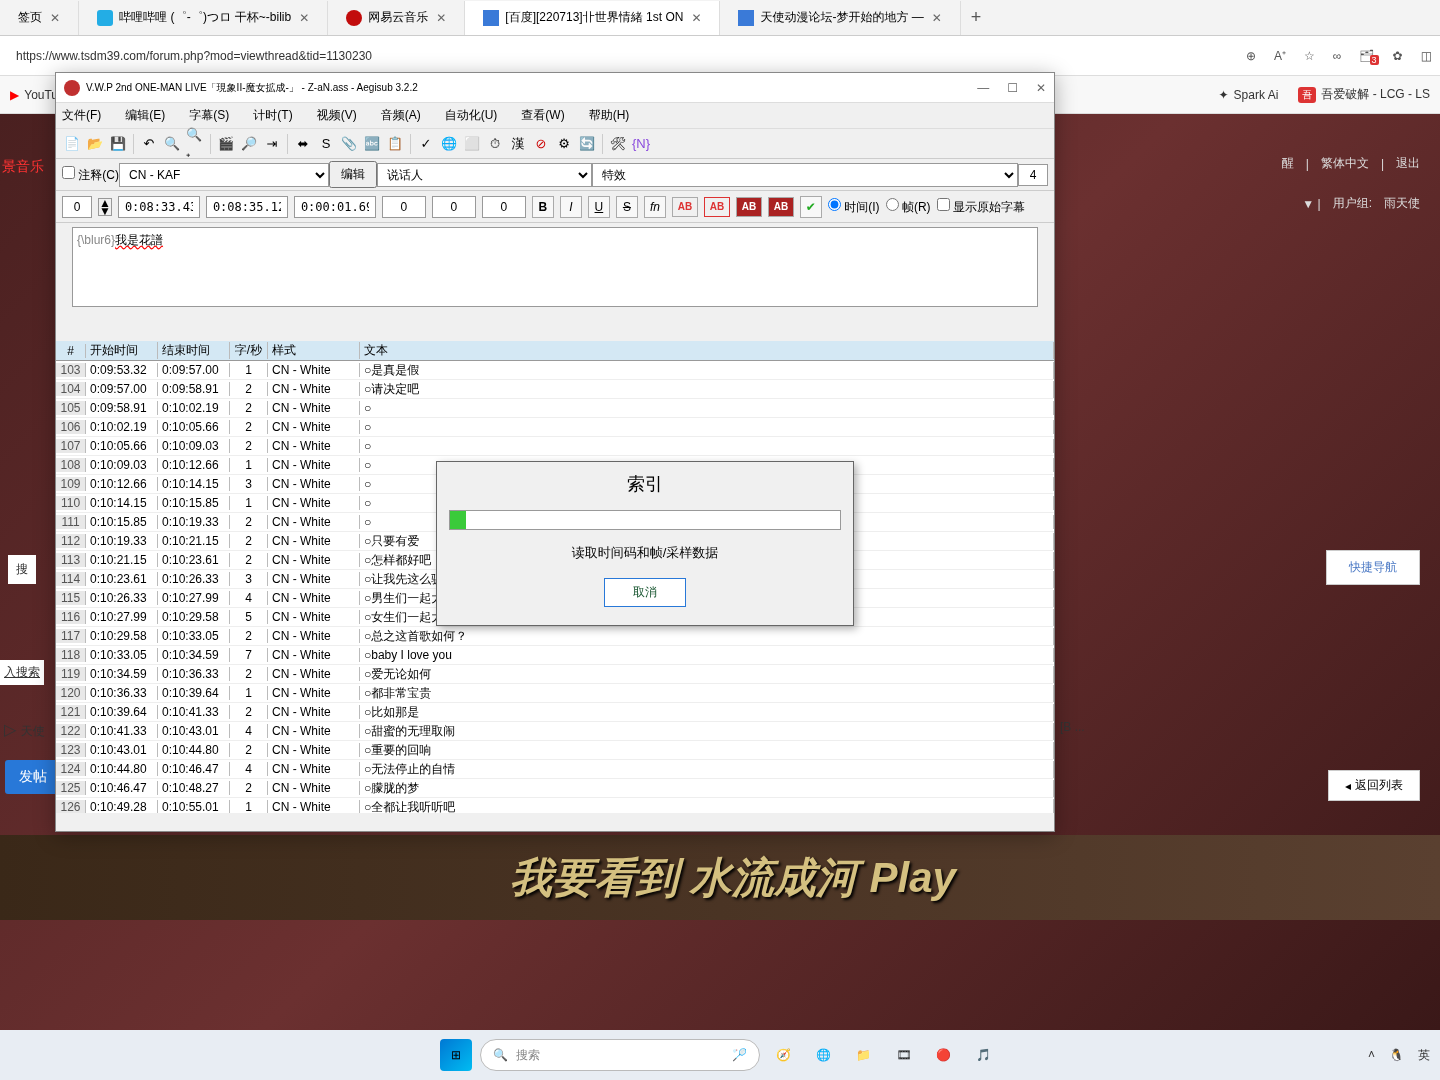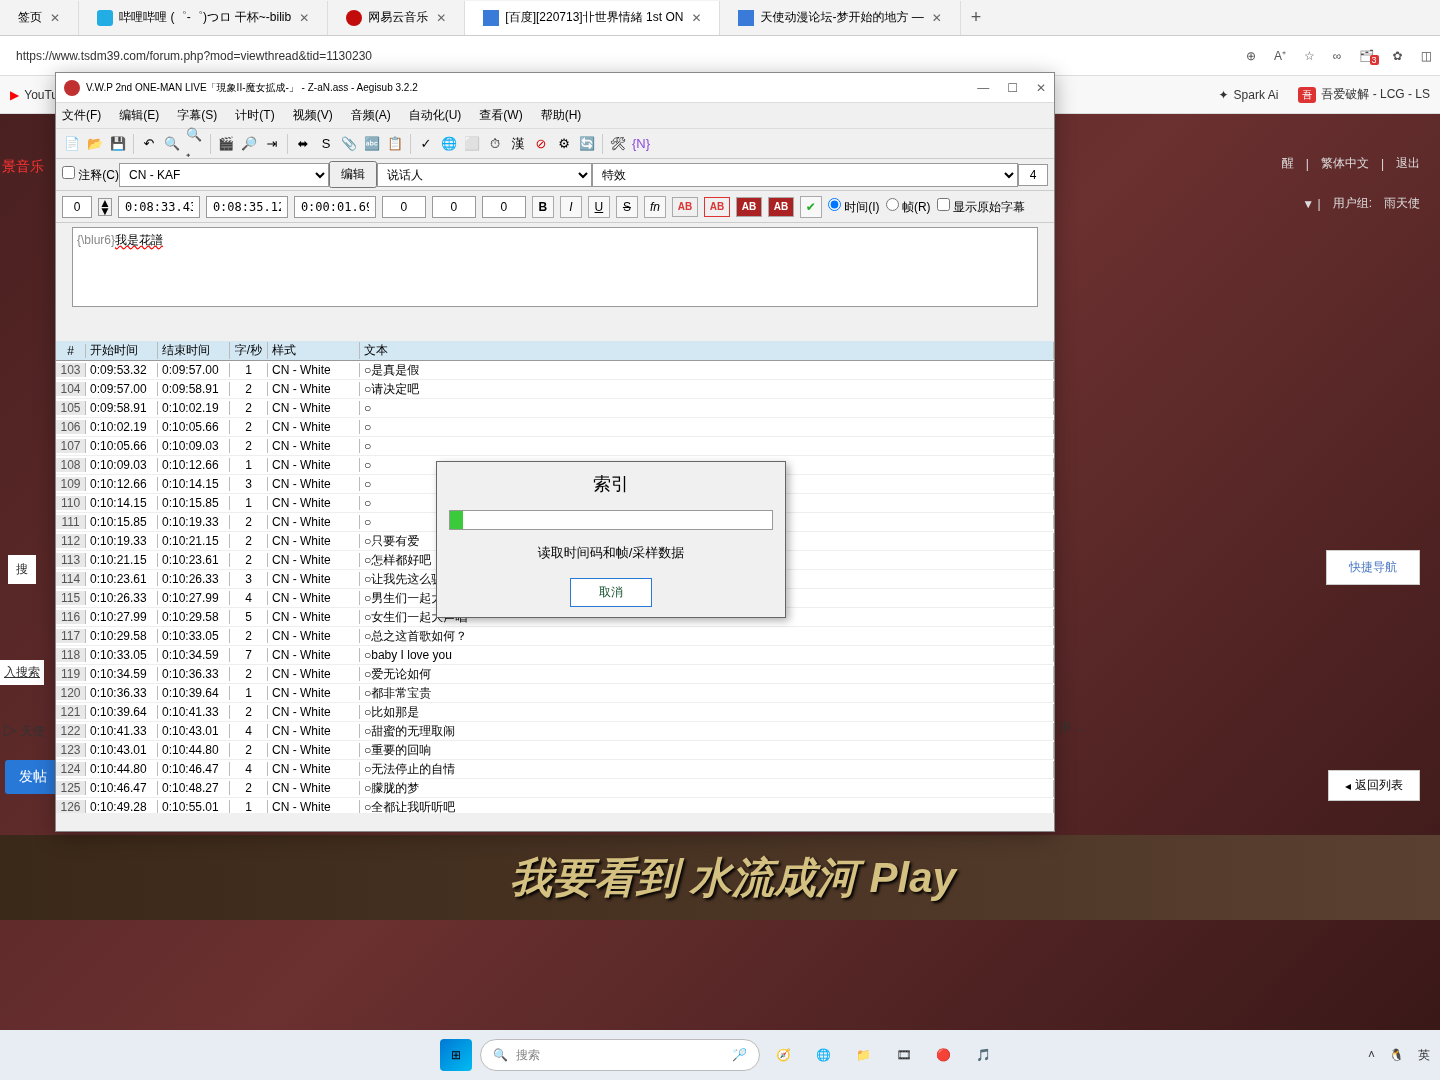--- a/index.html
+++ b/index.html
@@ -25,21 +25,21 @@
 .post-btn{position:absolute;top:760px;left:5px;background:#2878d8;color:#fff;padding:8px 14px;border-radius:3px;font-size:14px;}
 .page-text{position:absolute;color:#333;}
 .banner{position:absolute;left:0;right:0;top:835px;height:85px;background:linear-gradient(90deg,#3a2818,#5a4030);display:flex;align-items:center;justify-content:center;}
 .banner-text{color:#d4c080;font-size:42px;font-style:italic;font-weight:bold;text-shadow:2px 2px 3px #000;margin-left:26px;}
 
 .aegi-window{position:absolute;top:72px;left:55px;width:1000px;height:760px;background:#f0f0f0;border:1px solid #888;box-shadow:0 4px 20px rgba(0,0,0,0.3);}
 .aegi-title{height:30px;background:#fff;display:flex;align-items:center;padding:0 8px;border-bottom:1px solid #ddd;}
 .aegi-title-icon{width:16px;height:16px;background:#c03030;border-radius:50%;margin-right:6px;}
 .aegi-title-text{flex:1;font-size:10px;}
 .win-btns{display:flex;gap:18px;color:#666;}
-.aegi-menu{height:26px;background:#f0f0f0;display:flex;align-items:center;padding:0 6px;gap:18px;border-bottom:1px solid #ddd;}
+.aegi-menu{height:26px;background:#f0f0f0;display:flex;align-items:center;padding:0 6px;gap:24px;border-bottom:1px solid #ddd;}
 .aegi-toolbar{height:30px;background:#f0f0f0;display:flex;align-items:center;padding:0 6px;gap:3px;border-bottom:1px solid #ccc;}
 .tb-ico{width:20px;height:20px;border:1px solid transparent;display:flex;align-items:center;justify-content:center;font-size:13px;}
 .tb-sep{width:1px;height:20px;background:#ccc;margin:0 2px;}
 .aegi-edit1{height:32px;display:flex;align-items:center;padding:4px 6px;gap:0;border-bottom:1px solid #ccc;}
 .aegi-edit1 input[type=text],.aegi-edit1 select{border:1px solid #999;padding:3px 5px;background:#fff;}
 .aegi-edit2{height:32px;display:flex;align-items:center;padding:4px 6px;gap:6px;border-bottom:1px solid #ccc;}
 .time-box{border:1px solid #999;padding:3px 6px;background:#fff;font-family:monospace;width:82px;text-align:center;}
 .num-box{border:1px solid #999;padding:3px 6px;background:#fff;width:44px;text-align:center;}
 .fmt-btn{width:22px;height:22px;border:1px solid #aaa;background:#f8f8f8;display:flex;align-items:center;justify-content:center;font-size:12px;}
 .ab-btn{width:26px;height:20px;border:1px solid #aaa;font-size:10px;font-weight:bold;display:flex;align-items:center;justify-content:center;}
@@ -51,21 +51,21 @@
 .gc{border-right:1px solid #bbb;padding:0 4px;overflow:hidden;white-space:nowrap;}
 .c-num{width:30px;text-align:center;}
 .c-t{width:72px;}
 .c-cs{width:38px;text-align:center;}
 .c-st{width:92px;}
 .c-tx{flex:1;}
 .grid-row{display:flex;height:19px;align-items:center;border-bottom:1px solid #eee;}
 .grid-row:nth-child(even){background:#fff;}
 .grid-row .c-num{background:#e8e8e8;color:#555;}
 
-.idx-dialog{position:absolute;top:388px;left:380px;width:350px;background:#f0f0f0;border:1px solid #666;box-shadow:3px 3px 8px rgba(0,0,0,0.3);padding-bottom:4px;}
+.idx-dialog{position:absolute;top:388px;left:380px;width:418px;background:#f0f0f0;border:1px solid #666;box-shadow:3px 3px 8px rgba(0,0,0,0.3);padding-bottom:12px;}
 .idx-title{text-align:center;font-size:18px;padding:10px;}
 .idx-prog{height:20px;background:#fff;border:1px solid #999;margin:4px 12px;position:relative;}
 .idx-fill{height:100%;width:4%;background:#3aca3a;}
 .idx-msg{text-align:center;padding:10px;font-size:13px;}
 .idx-btn{display:block;margin:6px auto;padding:5px 28px;border:1px solid #2878d8;background:#fff;color:#14532d;}
 
 .taskbar{position:absolute;bottom:0;left:0;right:0;height:50px;background:#e8edf3;display:flex;align-items:center;justify-content:center;gap:8px;}
 .tb-search{width:280px;height:32px;border:1px solid #bbb;border-radius:16px;background:#fff;display:flex;align-items:center;padding:0 12px;gap:8px;color:#888;}
 .tb-app{width:32px;height:32px;border-radius:4px;display:flex;align-items:center;justify-content:center;}
 .tb-tray{position:absolute;right:10px;display:flex;gap:14px;align-items:center;color:#333;}

